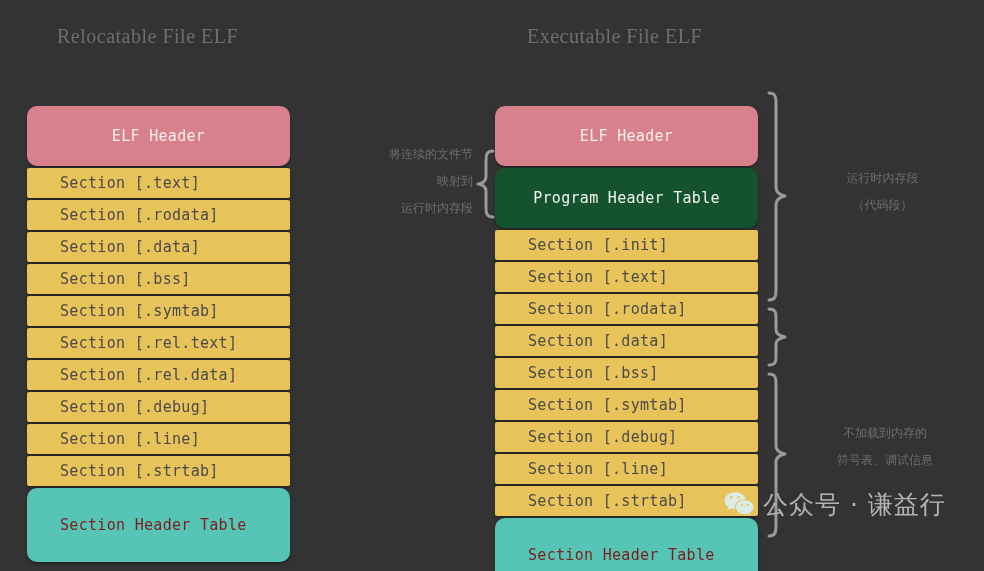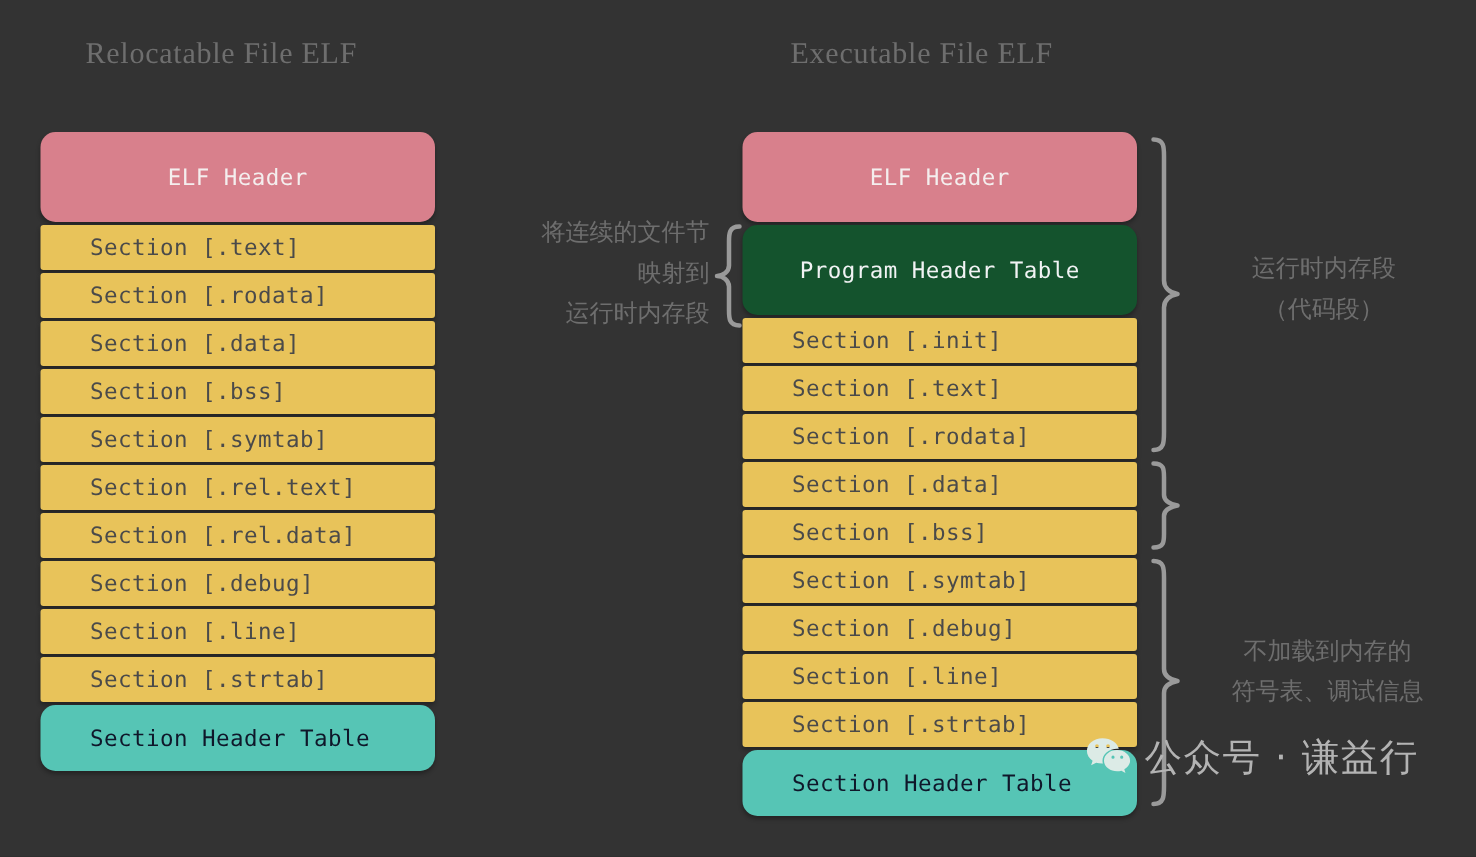--- a/index.html
+++ b/index.html
@@ -25,20 +25,21 @@
     color: #6e6e6e;
     white-space: nowrap;
   }
   #title-left  { left: 57px;  top: 25px; }
   #title-right { left: 527px; top: 25px; }
 
   
   .stack {
     position: absolute;
     width: 263px;
+    margin-top: 18px;
   }
   #stack-left  { left: 27px;  top: 88px; }
   #stack-right { left: 495px; top: 88px; }
 
   .block {
     box-sizing: border-box;
     width: 100%;
     margin-bottom: 2px;
     border-radius: 9px;
     display: flex;
@@ -64,34 +65,34 @@
   }
   .block.section {
     height: 30px;
     background: #e8c35a;
     color: #4a4a4a;
     justify-content: flex-start;
     padding-left: 33px;
     border-radius: 2px;
   }
   .block.sht {
-    height: 44px;
+    height: 74px;
     background: #56c5b5;
-    color: #0f172a;
+    color: #7f1d1d;
     justify-content: flex-start;
     padding-left: 33px;
     border-radius: 10px;
     margin-bottom: 0;
   }
 
   
   .annot {
     position: absolute;
     font-family: "DejaVu Sans", "Liberation Sans", sans-serif;
-    font-size: 16px;
+    font-size: 12px;
     line-height: 27px;
     color: #6e6e6e;
     text-align: center;
     white-space: nowrap;
   }
   #annot-middle { left: 318px; top: 141px; width: 155px; text-align: right; }
   #annot-ro     { left: 800px; top: 165px; width: 165px; }
   #annot-rw     { left: 800px; top: 302px; width: 165px; }
   #annot-noload { left: 795px; top: 420px; width: 180px; }
 

